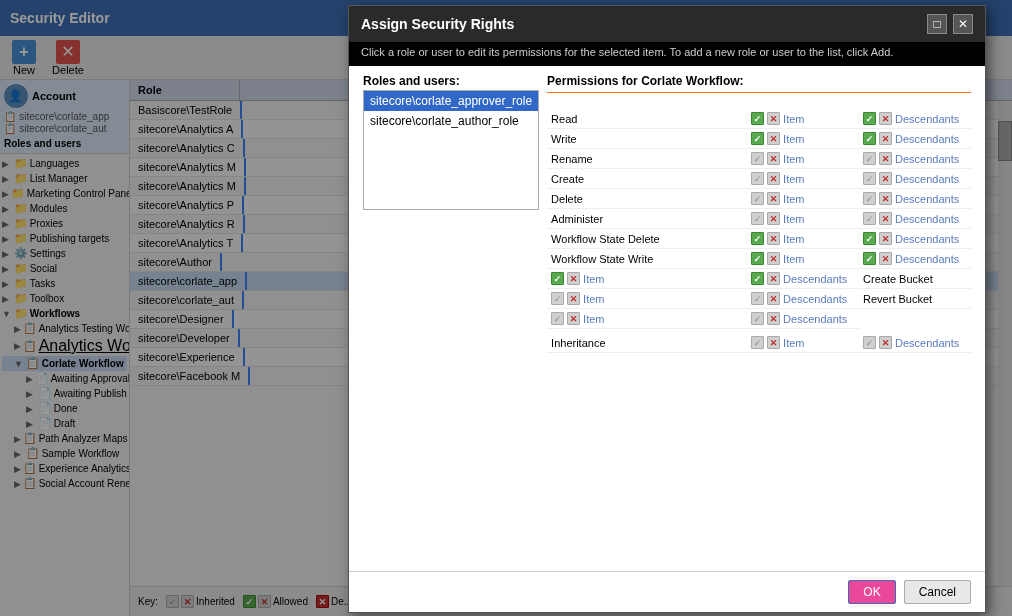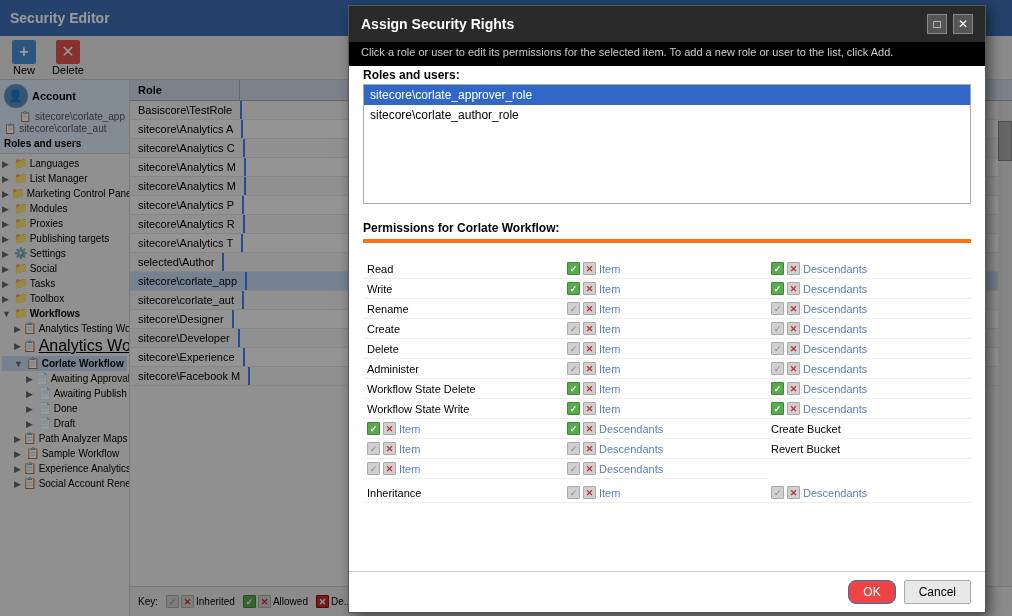--- a/index.html
+++ b/index.html
@@ -173,25 +173,24 @@
     .dialog-subtitle {
       background: #000000;
       color: #ccc;
       padding: 4px 12px 8px;
       font-size: 11px;
       flex-shrink: 0;
     }
 
     .dialog-body {
       flex: 1;
-      padding: 2px 14px;
+      padding: 8px 14px;
       overflow: hidden;
       display: flex;
-      flex-direction: column;
-      gap: 17px;
+      gap: 8px;
     }
 
     .roles-label {
       font-size: 12px;
       font-weight: bold;
       margin-bottom: 2px;
     }
 
     .roles-listbox {
       border: 1px solid #aaa;
@@ -221,30 +220,29 @@
     .btn {
       padding: 4px 14px;
       font-size: 12px;
       border: 1px solid #aaa;
       background: #e8e8e8;
       cursor: pointer;
       border-radius: 2px;
     }
 
     .btn-primary {
-      background: #ef4444;
+      background: #ec4899;
       color: white;
       border-color: #3a6cb7;
-      border-radius: 8px;
     }
 
     .permissions-title {
       font-size: 12px;
       font-weight: bold;
-      border-bottom: 4px solid #f97316;
+      border-bottom: 1px solid #f97316;
       padding-bottom: 4px;
     }
 
     .perm-cell {
       padding: 3px 4px;
       border-bottom: 1px solid #eee;
       display: flex;
       align-items: center;
       gap: 3px;
     }
@@ -401,21 +399,21 @@
 
   <div class="se-content">
 
     <div style="width:130px; background:#f0f0f0; border-right:1px solid #ccc; display:flex; flex-direction:column;">
 
       <div style="padding:4px; background:#dbe8f8; border-bottom:1px solid #ccc;">
         <div style="display:flex; align-items:center; gap:4px; margin-bottom:3px;">
           <div class="account-icon">👤</div>
           <span style="font-size:11px; font-weight:bold;">Account</span>
         </div>
-        <div style="font-size:10px; color:#555; margin-bottom:1px;text-align:right;">
+        <div style="font-size:10px; color:#555; margin-bottom:1px;">
           📋 <span>sitecore\corlate_app</span>
         </div>
         <div style="font-size:10px; color:#555;">
           📋 <span>sitecore\corlate_aut</span>
         </div>
         <div style="font-size:10px; font-weight:bold; margin-top:4px;">Roles and users</div>
       </div>
 
       <div class="bg-tree" style="overflow:hidden; flex:1;">
         <div class="bg-tree-item">
@@ -554,21 +552,21 @@
         <div class="se-table-row">
             <div>sitecore\Analytics P</div>
           </div>
         <div class="se-table-row">
             <div>sitecore\Analytics R</div>
           </div>
         <div class="se-table-row">
             <div>sitecore\Analytics T</div>
           </div>
         <div class="se-table-row">
-            <div>selected\Author</div>
+            <div>sitecore\Author</div>
           </div>
         <div class="se-table-row selected">
             <div>sitecore\corlate_app</div>
           </div>
         <div class="se-table-row">
             <div>sitecore\corlate_aut</div>
           </div>
         <div class="se-table-row">
             <div>sitecore\Designer</div>
           </div>

